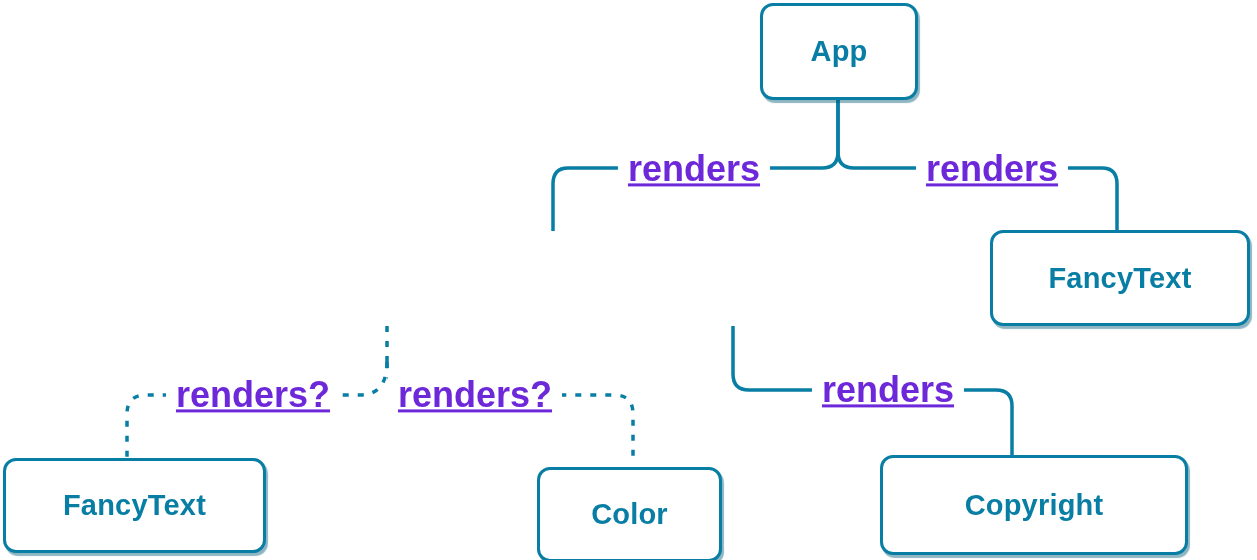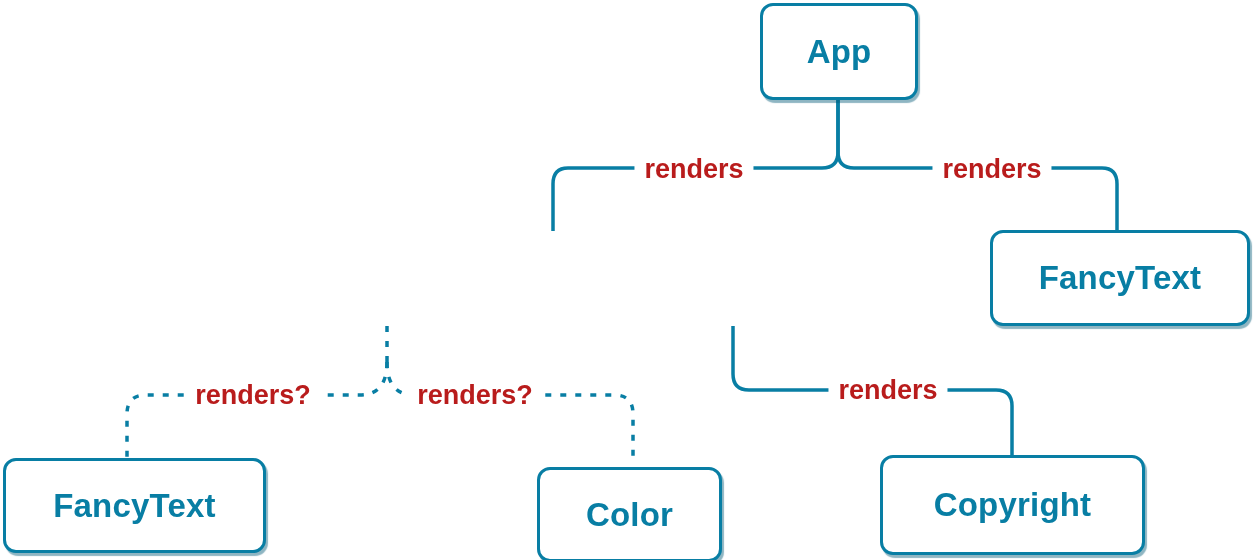--- a/index.html
+++ b/index.html
@@ -34,41 +34,42 @@
     position: absolute;
     box-sizing: border-box;
     background: #ffffff;
     border: 3px solid #087EA4;
     border-radius: 13px;
     box-shadow: 2px 3px 1px rgba(4, 90, 120, 0.45);
     display: flex;
     align-items: center;
     justify-content: center;
     color: #087EA4;
-    font-size: 33px;
+    font-size: 29px;
     font-weight: 600;
     letter-spacing: 0.2px;
     white-space: nowrap;
   }
   .node-app        { left: 760px;  top: 3px;   width: 158px; height: 97px; }
   .node-insp       { left: 333px;  top: 230px; width: 462px; height: 96px; }
   .node-fancy-top  { left: 990px;  top: 230px; width: 260px; height: 96px; }
   .node-fancy-bot  { left: 3px;    top: 458px; width: 263px; height: 95px; }
   .node-color      { left: 537px;  top: 457px; width: 185px; height: 95px; margin-top: 10px; }
-  .node-copyright  { left: 880px;  top: 455px; width: 265px; height: 100px; }
+  .node-copyright  { left: 880px;  top: 455px; width: 308px; height: 100px; }
   .edge-label {
     position: absolute;
     transform: translate(-50%, -50%);
     background: #ffffff;
     padding: 0 10px;
-    color: #b91c1c;
-    font-size: 27px;
+    color: #6d28d9;
+    font-size: 36px;
     font-weight: 600;
     white-space: nowrap;
     line-height: 1.2;
+    text-decoration: underline;
   }
   .label-a { left: 694px;  top: 169px; }
   .label-b { left: 992px;  top: 169px; }
   .label-c { left: 888px;  top: 390px; }
   .label-d { left: 253px;  top: 395px; }
   .label-e { left: 475px;  top: 395px; }
 </style>
 </head>
 <body>
 

